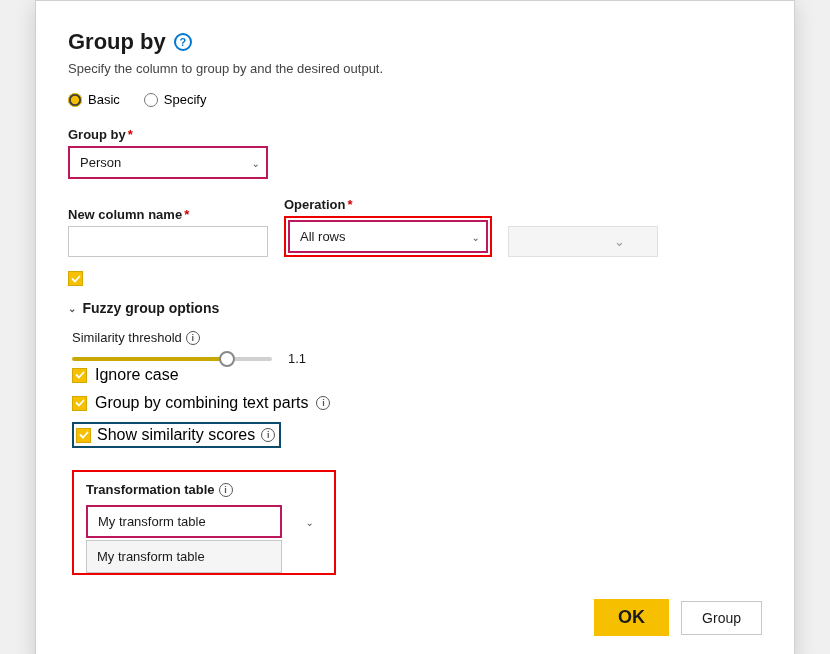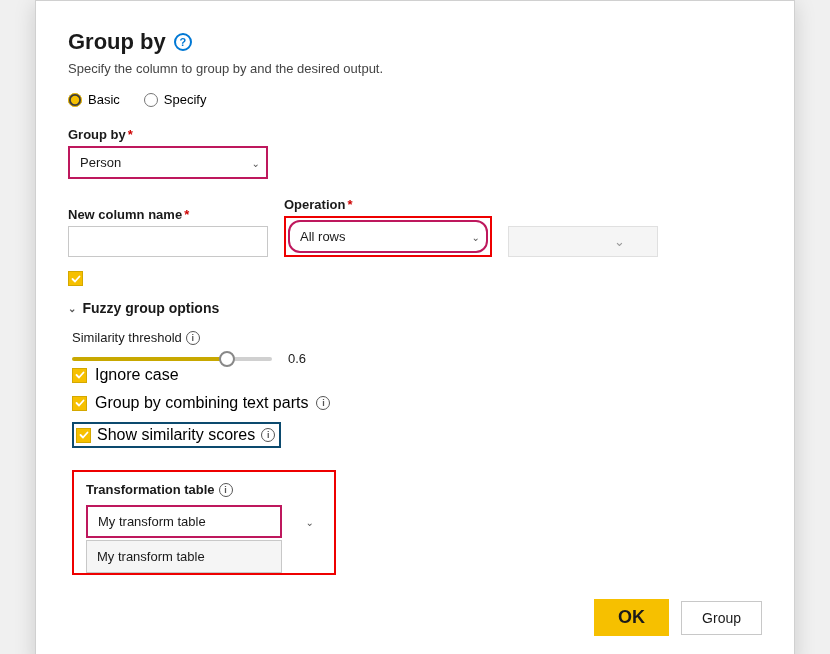--- a/index.html
+++ b/index.html
@@ -120,21 +120,20 @@
       padding: 7px 10px;
       font-size: 13px;
       color: #1a1a1a;
       width: 200px;
     }
     .operation-select-wrapper {
       position: relative;
     }
     .operation-select-wrapper .select-control {
       width: 200px;
-      border-radius: 12px;
     }
     .operation-box {
       border: 2px solid #e00;
       padding: 2px;
     }
     .column-field-wrapper {
       display: flex;
       flex-direction: column;
     }
     .column-select-disabled {
@@ -390,21 +389,21 @@
   </div>
 
   <div class="fuzzy-options">
     <div class="slider-container">
       <div class="slider-label">
         <span>Similarity threshold</span>
         <span class="info-icon">i</span>
       </div>
       <div style="display:flex;align-items:center;gap:8px;">
         <input type="range" min="0" max="1" step="0.1" value="0.8" style="">
-        <span class="slider-value">0.6</span>
+        <span class="slider-value">1.1</span>
       </div>
     </div>
 
     <div class="check-row">
       <div class="checkbox-yellow">
         <svg viewBox="0 0 10 10">
           <polyline points="1.5,5 4,7.5 8.5,2.5" fill="none" stroke="white" stroke-width="1.8" stroke-linecap="round" stroke-linejoin="round"></polyline>
         </svg>
       </div>
       <span>Ignore case</span>

